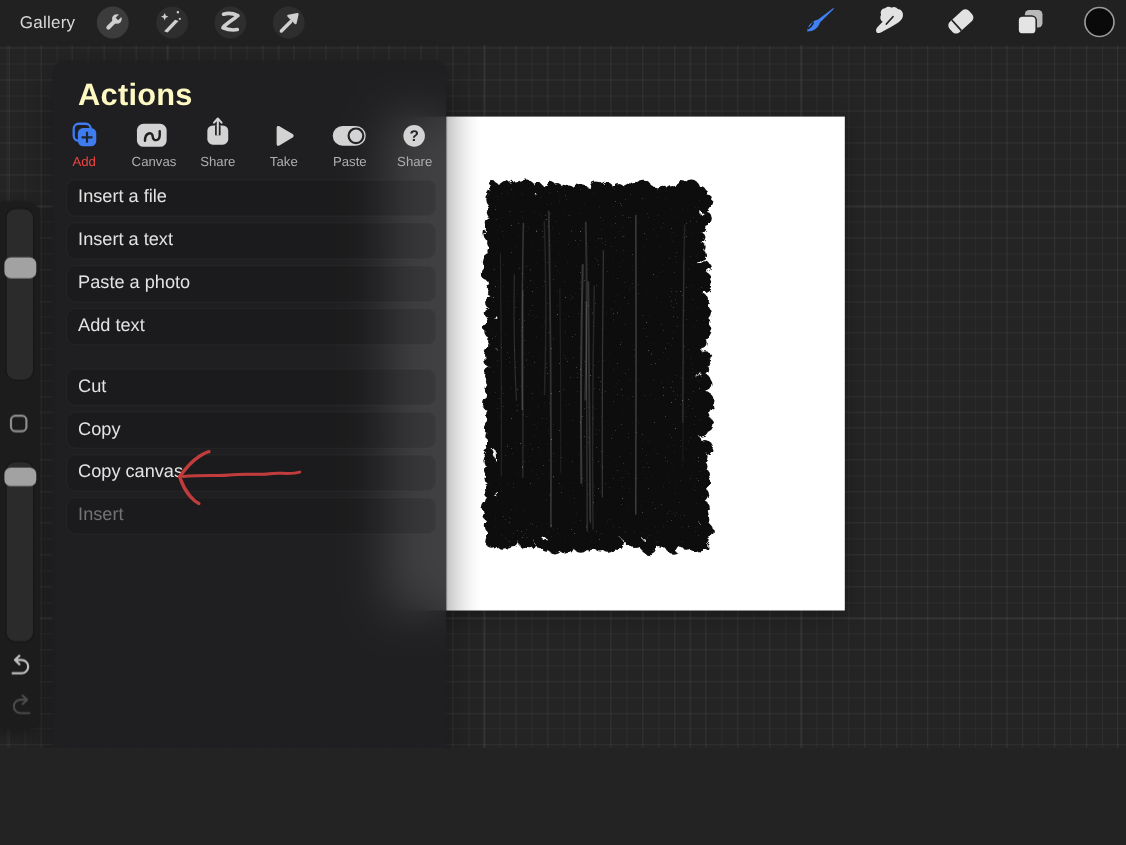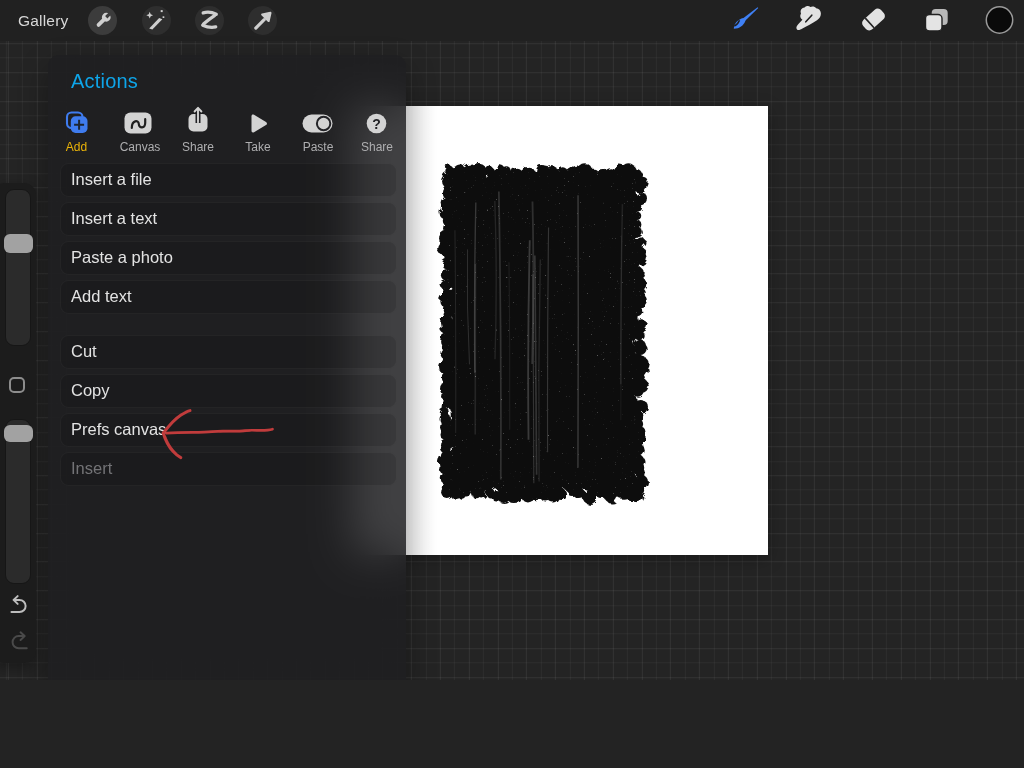--- a/index.html
+++ b/index.html
@@ -13,21 +13,21 @@
  #242424;background-position:7.9px 2.2px}
 #topbar{left:0;top:0;width:1024px;height:41px;background:#212121}
 #gallery{left:18px;top:12px;font-size:15.5px;color:#d8d8d8;letter-spacing:0.2px}
 .tcirc{width:29px;height:29px;border-radius:50%;top:6px;background:#2e2e2e}
 #canvas{left:352px;top:106px;width:416px;height:449px;background:#fff;box-shadow:0 4px 16px rgba(0,0,0,0.3)}
 #canvshade{left:406px;top:106px;width:30px;height:449px;background:linear-gradient(to right,rgba(0,0,0,0.07),rgba(0,0,0,0))}
 #panel{left:48px;top:55px;width:358px;height:638px;border-radius:11px;
  background:rgba(31,31,33,0.85);
  -webkit-backdrop-filter:blur(22px);backdrop-filter:blur(22px);
  box-shadow:0 12px 30px rgba(0,0,0,0.33)}
-#ptitle{left:71px;top:70px;font-size:20px;font-weight:normal;color:#0ea5e9;letter-spacing:0.2px}
+#ptitle{left:71px;top:70px;font-size:28px;font-weight:bold;color:#fef9c3;letter-spacing:0.2px}
 .tab{top:139.5px;font-size:12px;color:#aeaeb0;text-align:center;width:60px}
 .row{left:60px;width:337px;height:33.8px;border-radius:8.5px;background:rgba(0,0,0,0.12);border:1px solid rgba(255,255,255,0.038)}
 .rowtx{font-size:16.5px;color:#e3e3e3;left:71px;line-height:33.8px;height:33.8px}
 </style></head>
 <body>
 <div id="stage">
 <div class="abs" id="gridbg"></div>
 <div class="abs" id="topbar"></div>
 <div class="abs" id="gallery">Gallery</div>
 <div class="abs tcirc" style="left:88px;background:#3c3c3c"></div>
@@ -283,41 +283,41 @@
 
   <path d="M251.5 116.2 C251.5 114.6 252.7 114.1 254 114.8 L266 121.9 C267.3 122.7 267.3 124.3 266 125.1 L254 132.2 C252.7 132.9 251.5 132.4 251.5 130.8 Z" fill="#d3d3d3"></path>
 
   <rect x="302.5" y="114.5" width="30" height="18" rx="9" fill="#d3d3d3"></rect>
   <circle cx="323.6" cy="123.5" r="6.7" fill="#d3d3d3" stroke="#232327" stroke-width="2"></circle>
 
   <circle cx="376.5" cy="123.5" r="9.8" fill="#d3d3d3"></circle>
   <text x="376.5" y="128.6" font-family="Liberation Sans,sans-serif" font-size="14" font-weight="bold" fill="#232327" text-anchor="middle">?</text>
  </g>
 </svg>
-<div class="abs tab" style="left:46.5px;color:#eab308">Add</div>
+<div class="abs tab" style="left:46.5px;color:#ef4444">Add</div>
 <div class="abs tab" style="left:110px">Canvas</div>
 <div class="abs tab" style="left:168px">Share</div>
 <div class="abs tab" style="left:228px">Take</div>
 <div class="abs tab" style="left:288px">Paste</div>
 <div class="abs tab" style="left:347px">Share</div>
 
 <div class="abs row" style="top:162.8px"></div>
     <div class="abs rowtx" style="top:162.8px">Insert a file</div>
 <div class="abs row" style="top:202px"></div>
     <div class="abs rowtx" style="top:202px">Insert a text</div>
 <div class="abs row" style="top:241.2px"></div>
     <div class="abs rowtx" style="top:241.2px">Paste a photo</div>
 <div class="abs row" style="top:280.4px"></div>
     <div class="abs rowtx" style="top:280.4px">Add text</div>
 <div class="abs row" style="top:334.8px"></div>
     <div class="abs rowtx" style="top:334.8px">Cut</div>
 <div class="abs row" style="top:374px"></div>
     <div class="abs rowtx" style="top:374px">Copy</div>
 <div class="abs row" style="top:413.2px"></div>
-    <div class="abs rowtx" style="top:413.2px">Prefs canvas</div>
+    <div class="abs rowtx" style="top:413.2px">Copy canvas</div>
 <div class="abs row" style="top:452.4px"></div>
     <div class="abs rowtx" style="top:452.4px;color:#737376">Insert</div>
 
 <svg class="abs" style="left:150px;top:398px" width="135" height="70" viewBox="0 0 135 70">
  <g stroke="#c13c3c" fill="none" stroke-linecap="round">
   <path d="M122.5 31.2 C114 33.8 104 31.3 95 32.6 C84 34.1 72 32.3 62 33.6 C50 35.1 36 33.6 16.5 35.2" stroke-width="2.7"></path>
   <path d="M100 32.6 C88 34.4 78 32.8 70 33.8" stroke-width="1.6" opacity="0.7"></path>
   <path d="M13.3 35.2 C17.5 29.5 24 21.5 31 17 C34 15.1 37.5 13.2 40 12.6" stroke-width="3"></path>
   <path d="M14.5 33.5 C19 28 25 21.5 30.5 17.8" stroke-width="1.6" opacity="0.65"></path>
   <path d="M13.2 35 C15 41 18.2 48.2 23.2 53.6 C25.6 56.2 28.6 58.6 30.8 59.7" stroke-width="3"></path>

